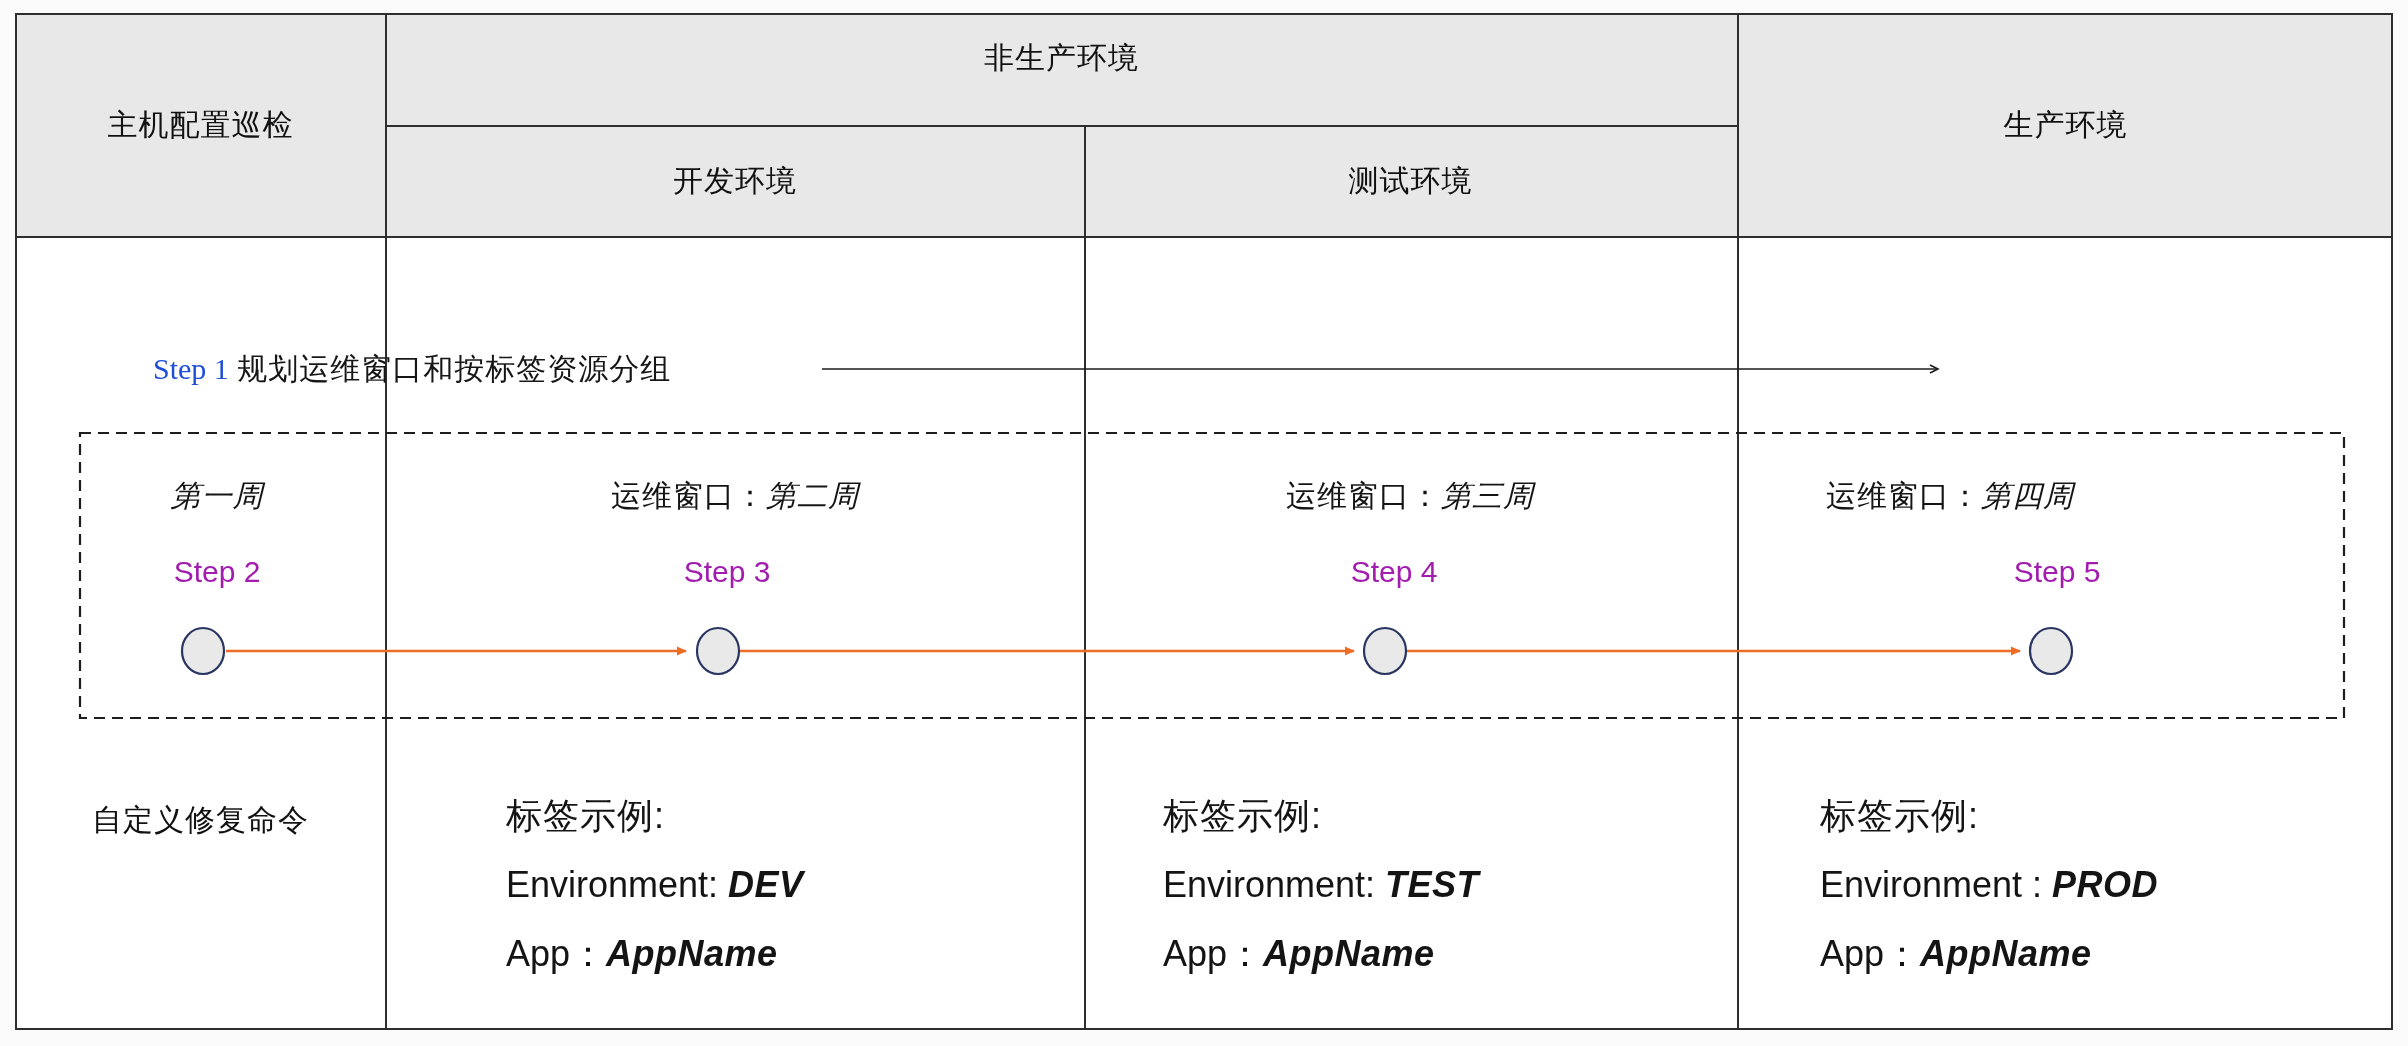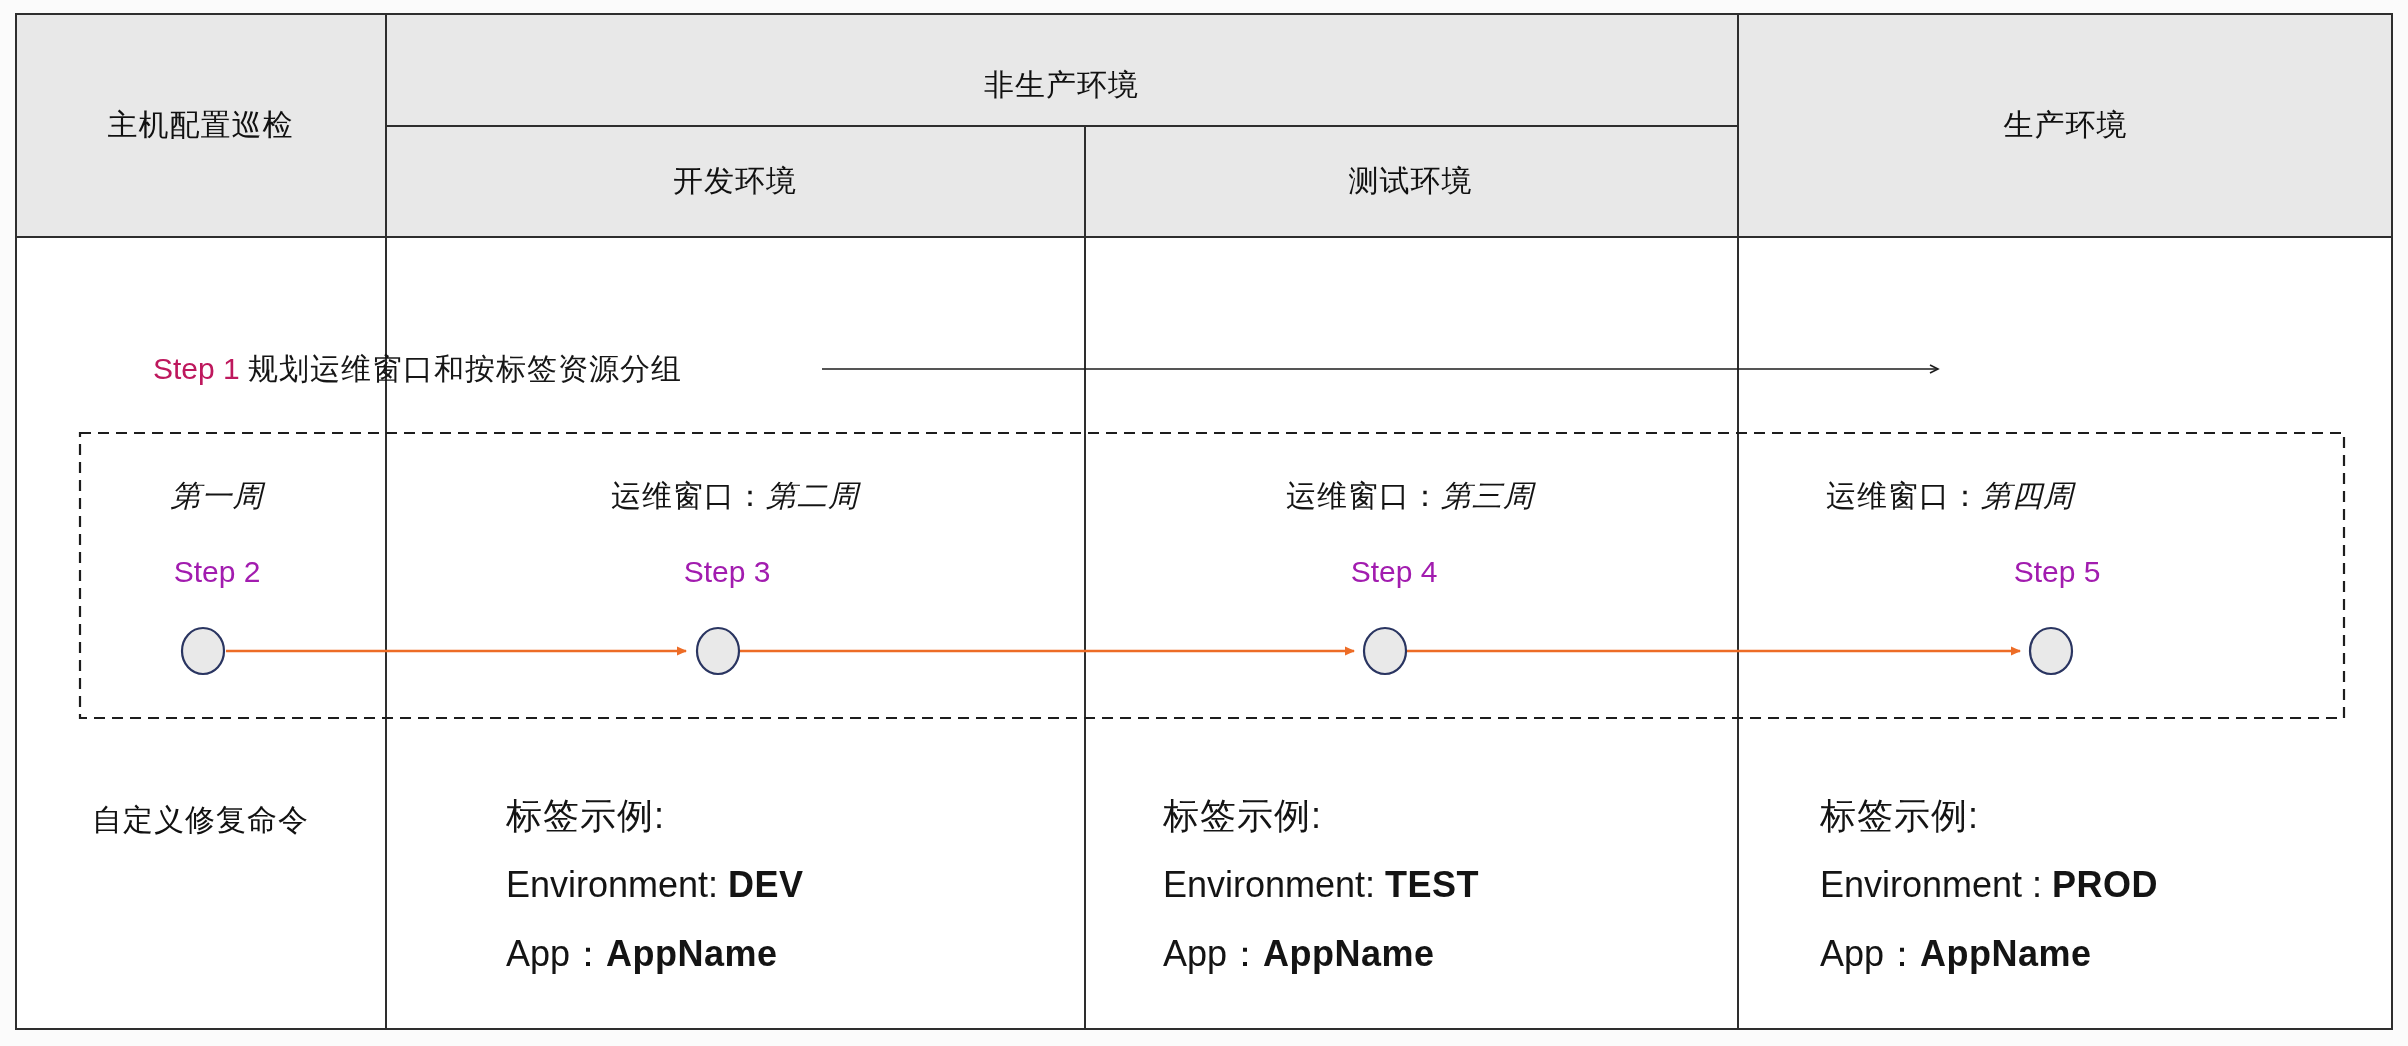--- a/index.html
+++ b/index.html
@@ -29,61 +29,61 @@
   .hline{position:absolute;height:2px;background:#2e2e2e;}
   .hcell{
     position:absolute;display:flex;align-items:center;justify-content:center;
     font-size:30px;font-weight:500;color:#111;letter-spacing:1px;
   }
   
   .step1{
     position:absolute;left:153px;top:350px;font-size:30px;line-height:38px;
     white-space:nowrap;
   }
-  .orange{color:#be185d;}
+  .orange{color:#1d4ed8;font-family:Liberation Serif, serif;}
   .cn{font-weight:500;color:#161616;letter-spacing:1px;}
   svg.layer{position:absolute;left:0;top:0;}
   
   .week{
     position:absolute;top:476px;height:40px;font-size:30px;line-height:40px;
     text-align:center;color:#141414;font-weight:500;white-space:nowrap;letter-spacing:1px;
   }
   .week i{font-style:italic;}
   .steplbl{
     position:absolute;top:552px;height:40px;width:200px;font-size:30px;line-height:40px;
     text-align:center;color:#a21caf;white-space:nowrap;
   }
   
   .repair{
     position:absolute;left:15px;top:800px;width:371px;text-align:center;
     font-size:30px;font-weight:400;letter-spacing:1px;color:#111;
   }
   .tagblock{position:absolute;top:798px;font-size:36px;color:#141414;}
   .tagblock .line{height:36px;line-height:36px;margin-bottom:33px;white-space:nowrap;}
   .tagblock .title{font-weight:500;letter-spacing:1px;}
-  .tagblock b{font-weight:700;letter-spacing:0.5px;}
+  .tagblock b{font-weight:700;letter-spacing:0.5px;font-style:italic;}
 </style>
 </head>
 <body>
 
 <div class="canvas">
 
   <div class="table-frame"></div>
   <div class="header-bg"></div>
 
   <div class="vline" style="left:385px;top:13px;height:1017px"></div>
   <div class="vline" style="left:1084px;top:126px;height:904px"></div>
   <div class="vline" style="left:1737px;top:13px;height:1017px"></div>
   <div class="hline" style="left:386px;top:125px;width:1351px"></div>
   <div class="hline" style="left:15px;top:236px;width:2378px"></div>
 
   <div class="hcell" style="left:15px;top:13px;width:371px;height:225px">
     <span>主机配置巡检</span>
   </div>
-  <div class="hcell" style="left:386px;top:28px;width:1351px;height:115px">
+  <div class="hcell" style="left:386px;top:1px;width:1351px;height:115px">
     <span>非生产环境</span>
   </div>
   <div class="hcell" style="left:386px;top:126px;width:698px;height:110px">
     <span>开发环境</span>
   </div>
   <div class="hcell" style="left:1084px;top:126px;width:653px;height:110px">
     <span>测试环境</span>
   </div>
   <div class="hcell" style="left:1737px;top:13px;width:657px;height:225px">
     <span>生产环境</span>

